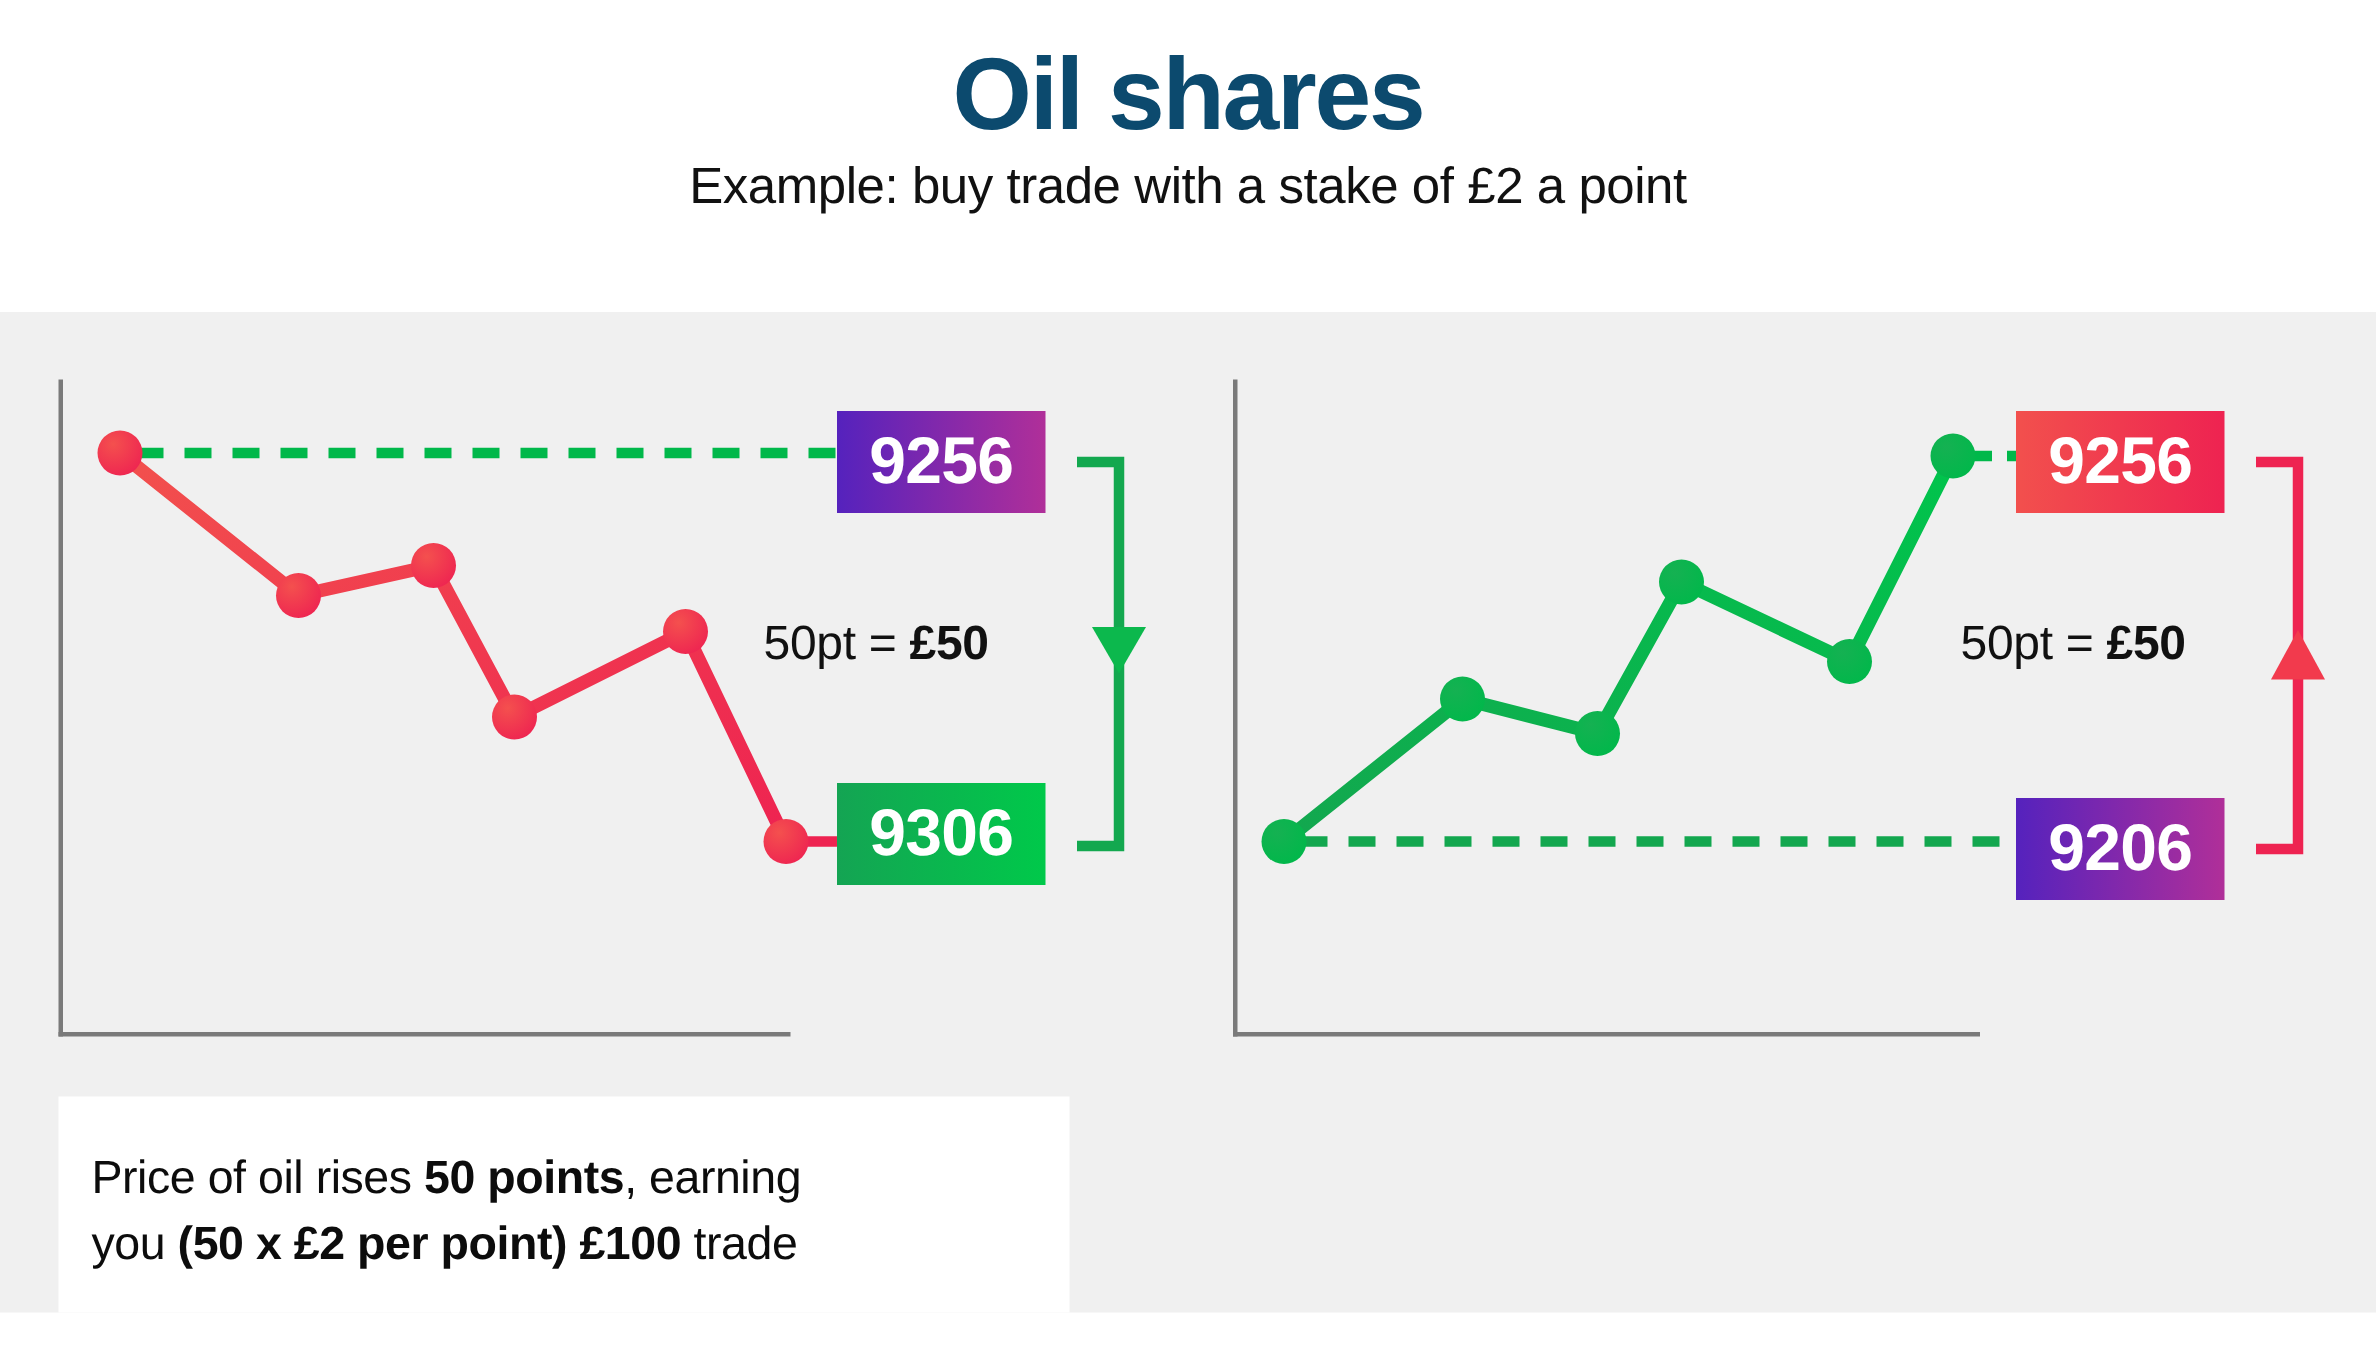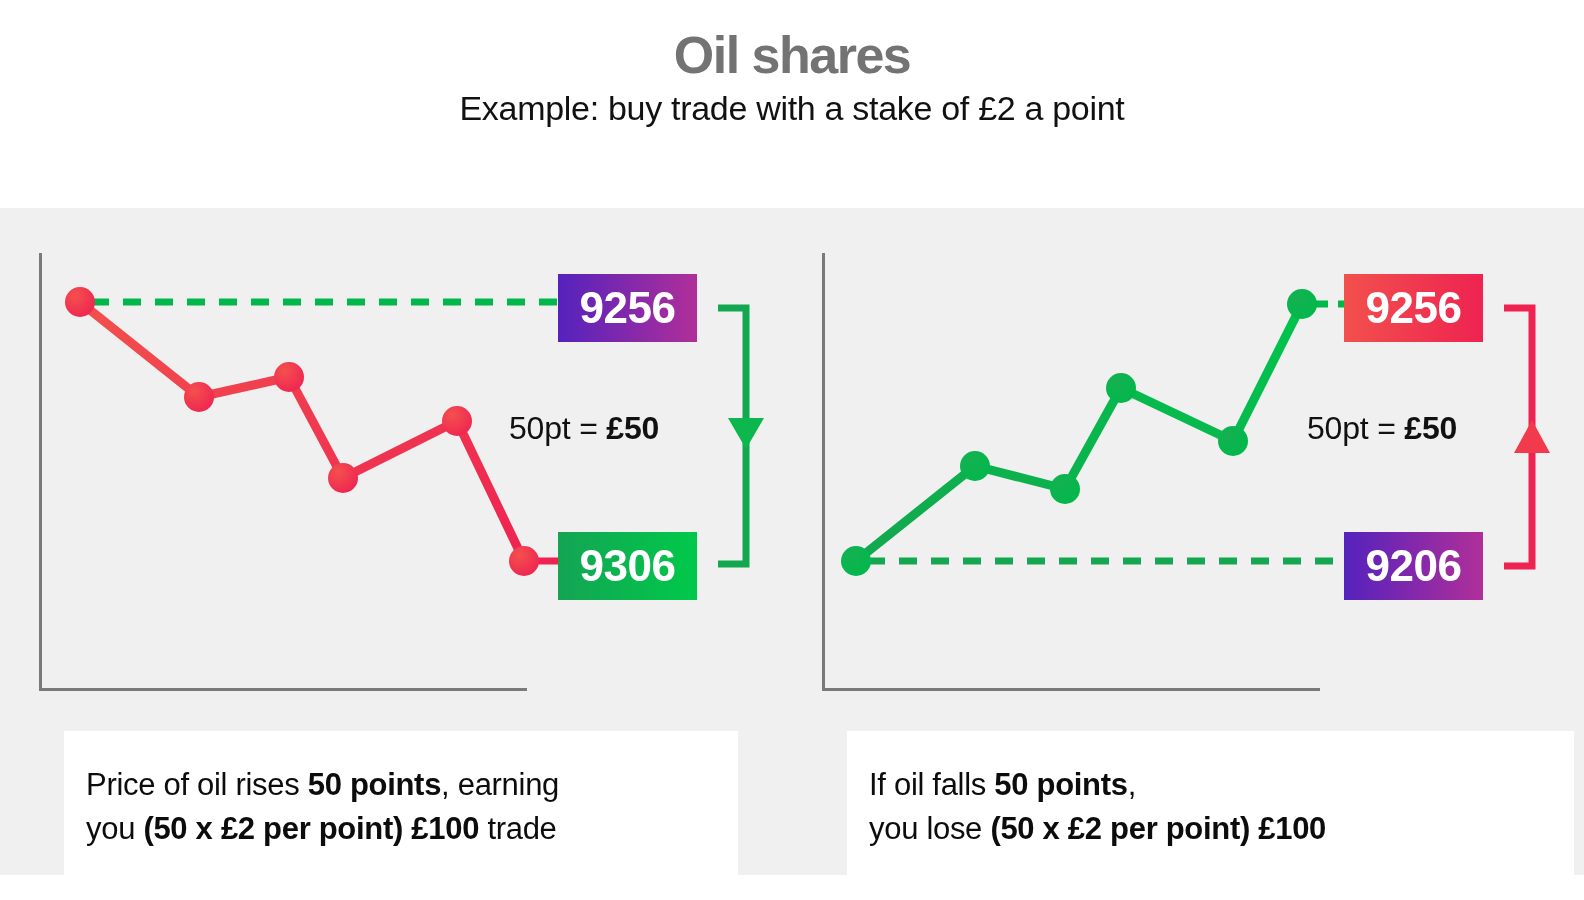--- a/index.html
+++ b/index.html
@@ -12,21 +12,21 @@
   #root { position:relative; width:1584px; height:900px; }
 
   
   .header {
     position:absolute; left:0; top:0; width:1584px; height:208px;
     background:#ffffff;
     display:flex; flex-direction:column; align-items:center; justify-content:flex-start;
   }
   .title {
     margin-top:28px;
-    font-size:52px; font-weight:700; color:#737373;
+    font-size:68px; font-weight:700; color:#0c4a6e;
     letter-spacing:-1.5px; line-height:1.05;
   }
   .subtitle {
     margin-top:6px;
     font-size:34px; font-weight:400; color:#111111;
     letter-spacing:-0.3px;
   }
 
   
   .panel {
@@ -59,21 +59,21 @@
     height:68px; width:139px;
     display:flex; align-items:center; justify-content:center;
     color:#ffffff; font-size:44px; font-weight:700;
     letter-spacing:-0.5px;
   }
   .badge.purple { background:linear-gradient(90deg,#5522bd 0%,#b02f99 100%); }
   .badge.green  { background:linear-gradient(90deg,#14a453 0%,#00c94a 100%); }
   .badge.red    { background:linear-gradient(90deg,#f2504d 0%,#ee2351 100%); }
 
   .chart.left  .badge.top    { left:519px; top:66px; }
-  .chart.left  .badge.bottom { left:519px; top:324px; }
+  .chart.left  .badge.bottom { left:519px; top:314px; }
   .chart.right .badge.top    { left:522px; top:66px; }
   .chart.right .badge.bottom { left:522px; top:324px; }
 
   
   .ptlabel {
     position:absolute;
     font-size:32px; color:#111111; white-space:nowrap;
     letter-spacing:-0.2px;
   }
   .ptlabel b { font-weight:700; }
@@ -83,21 +83,20 @@
   
   .bracket { position:absolute; left:0; top:0; width:740px; height:500px; pointer-events:none; }
 
   
   .caption {
     position:absolute; top:731px;
     background:#ffffff;
     padding:32px 22px 26px 22px;
     font-size:31px; line-height:1.42; color:#0c0c0c;
     letter-spacing:-0.3px;
-    margin-left:25px;
   }
   .caption b { font-weight:700; }
   .caption.left  { left:39px;  width:674px; height:144px; }
   .caption.right { left:822px; width:727px; height:144px; }
 </style>
 </head>
 <body>
 
 <div id="root">
 
@@ -209,18 +208,14 @@
         <span>50pt = </span><b>£50</b>
       </div>
     </div>
   </div>
 
   <div class="caption left">
     <div><span>Price of oil rises </span><b>50 points</b><span>, earning</span></div>
     <div><span>you </span><b>(50 x £2 per point) £100</b><span> trade</span></div>
   </div>
 
-  <div class="caption right">
-    <div><span>If oil falls </span><b>50 points</b><span>,</span></div>
-    <div><span>you lose </span><b>(50 x £2 per point) £100</b><span></span></div>
-  </div>
 
 </div>
 
 </body></html>

